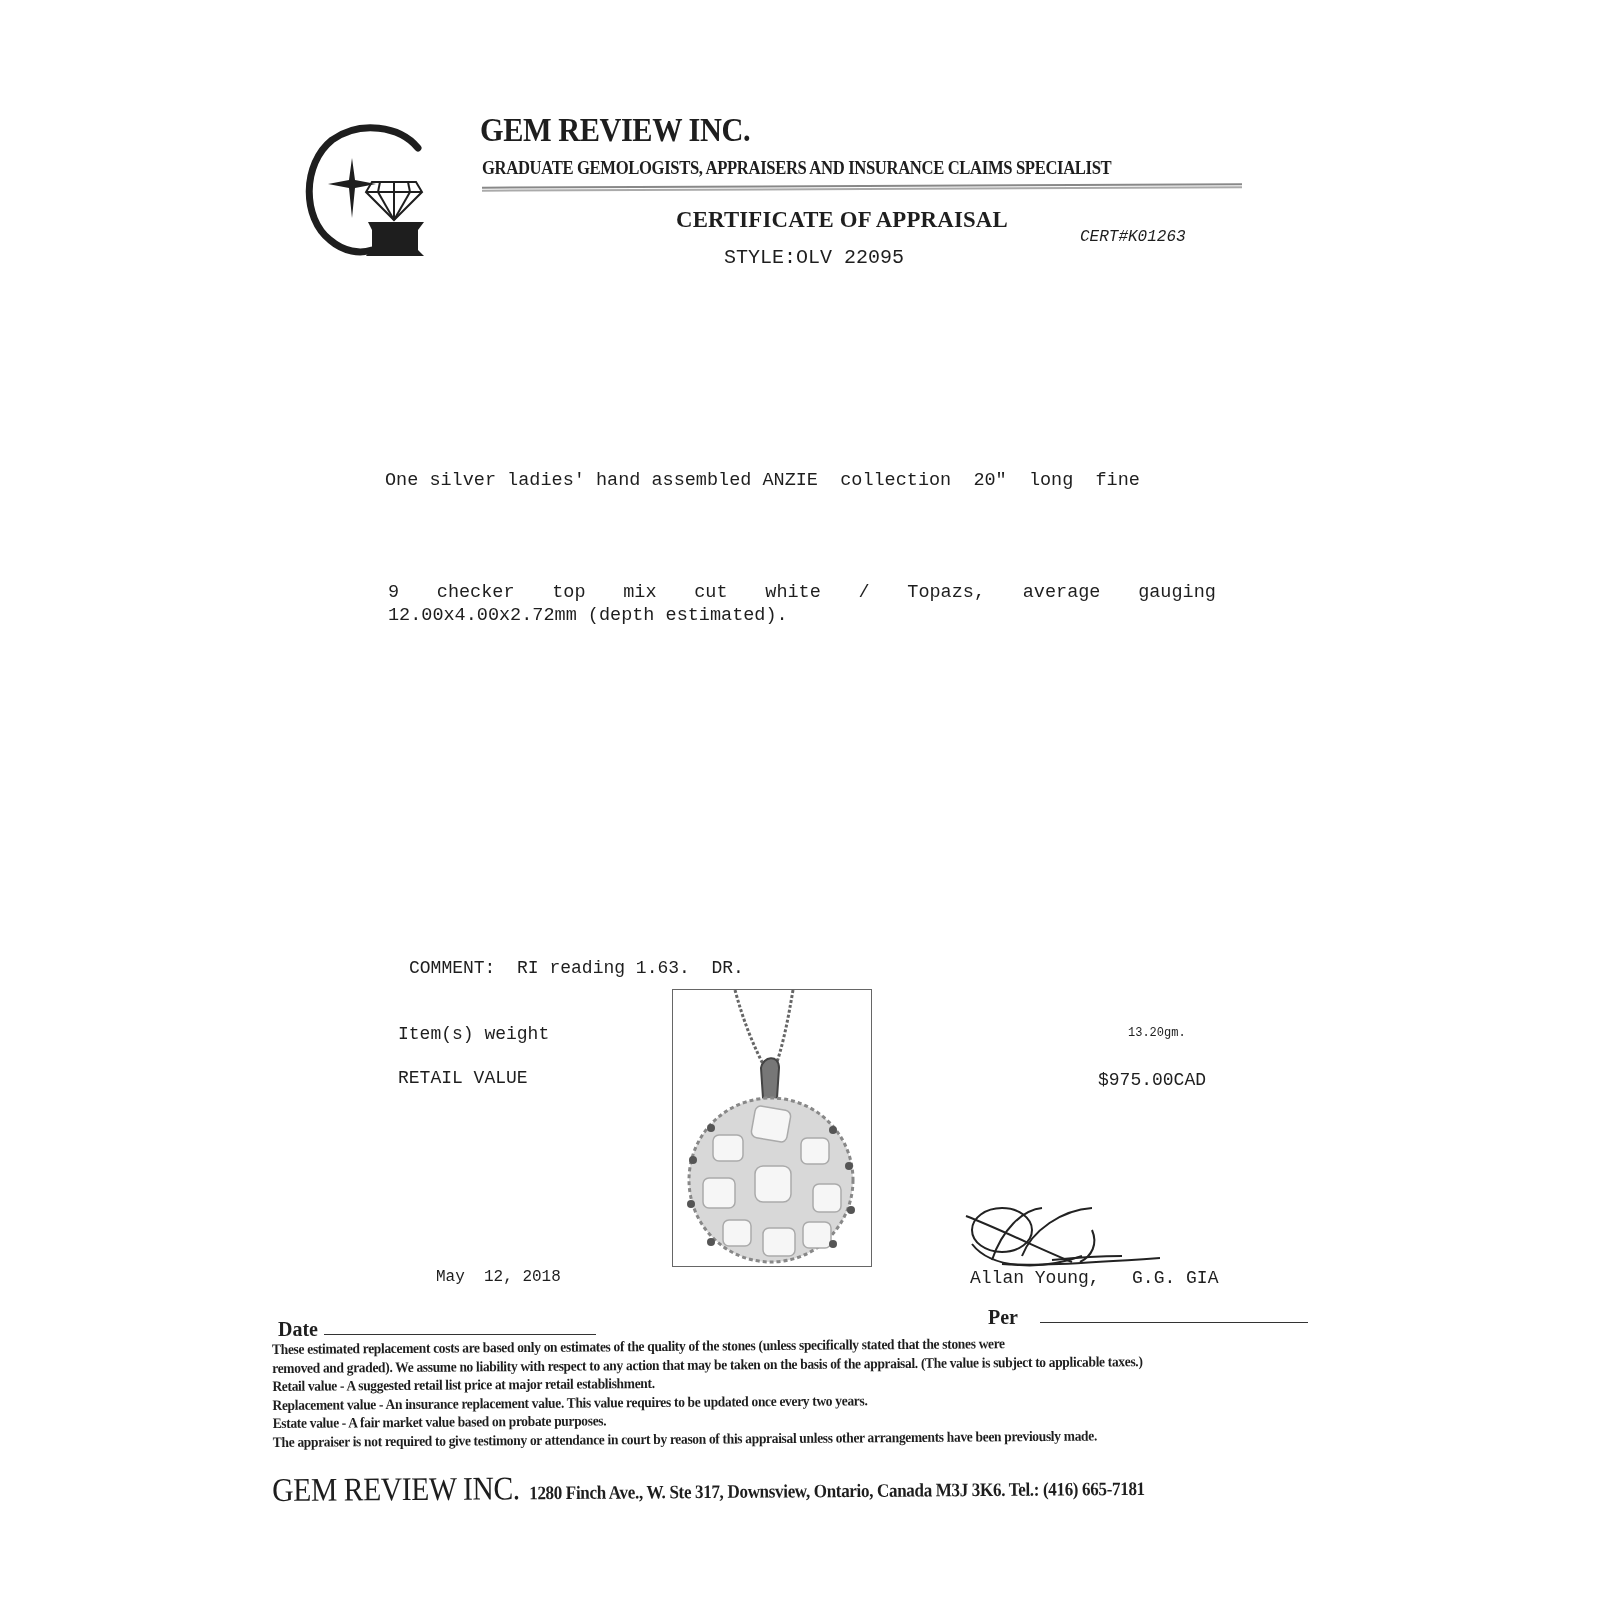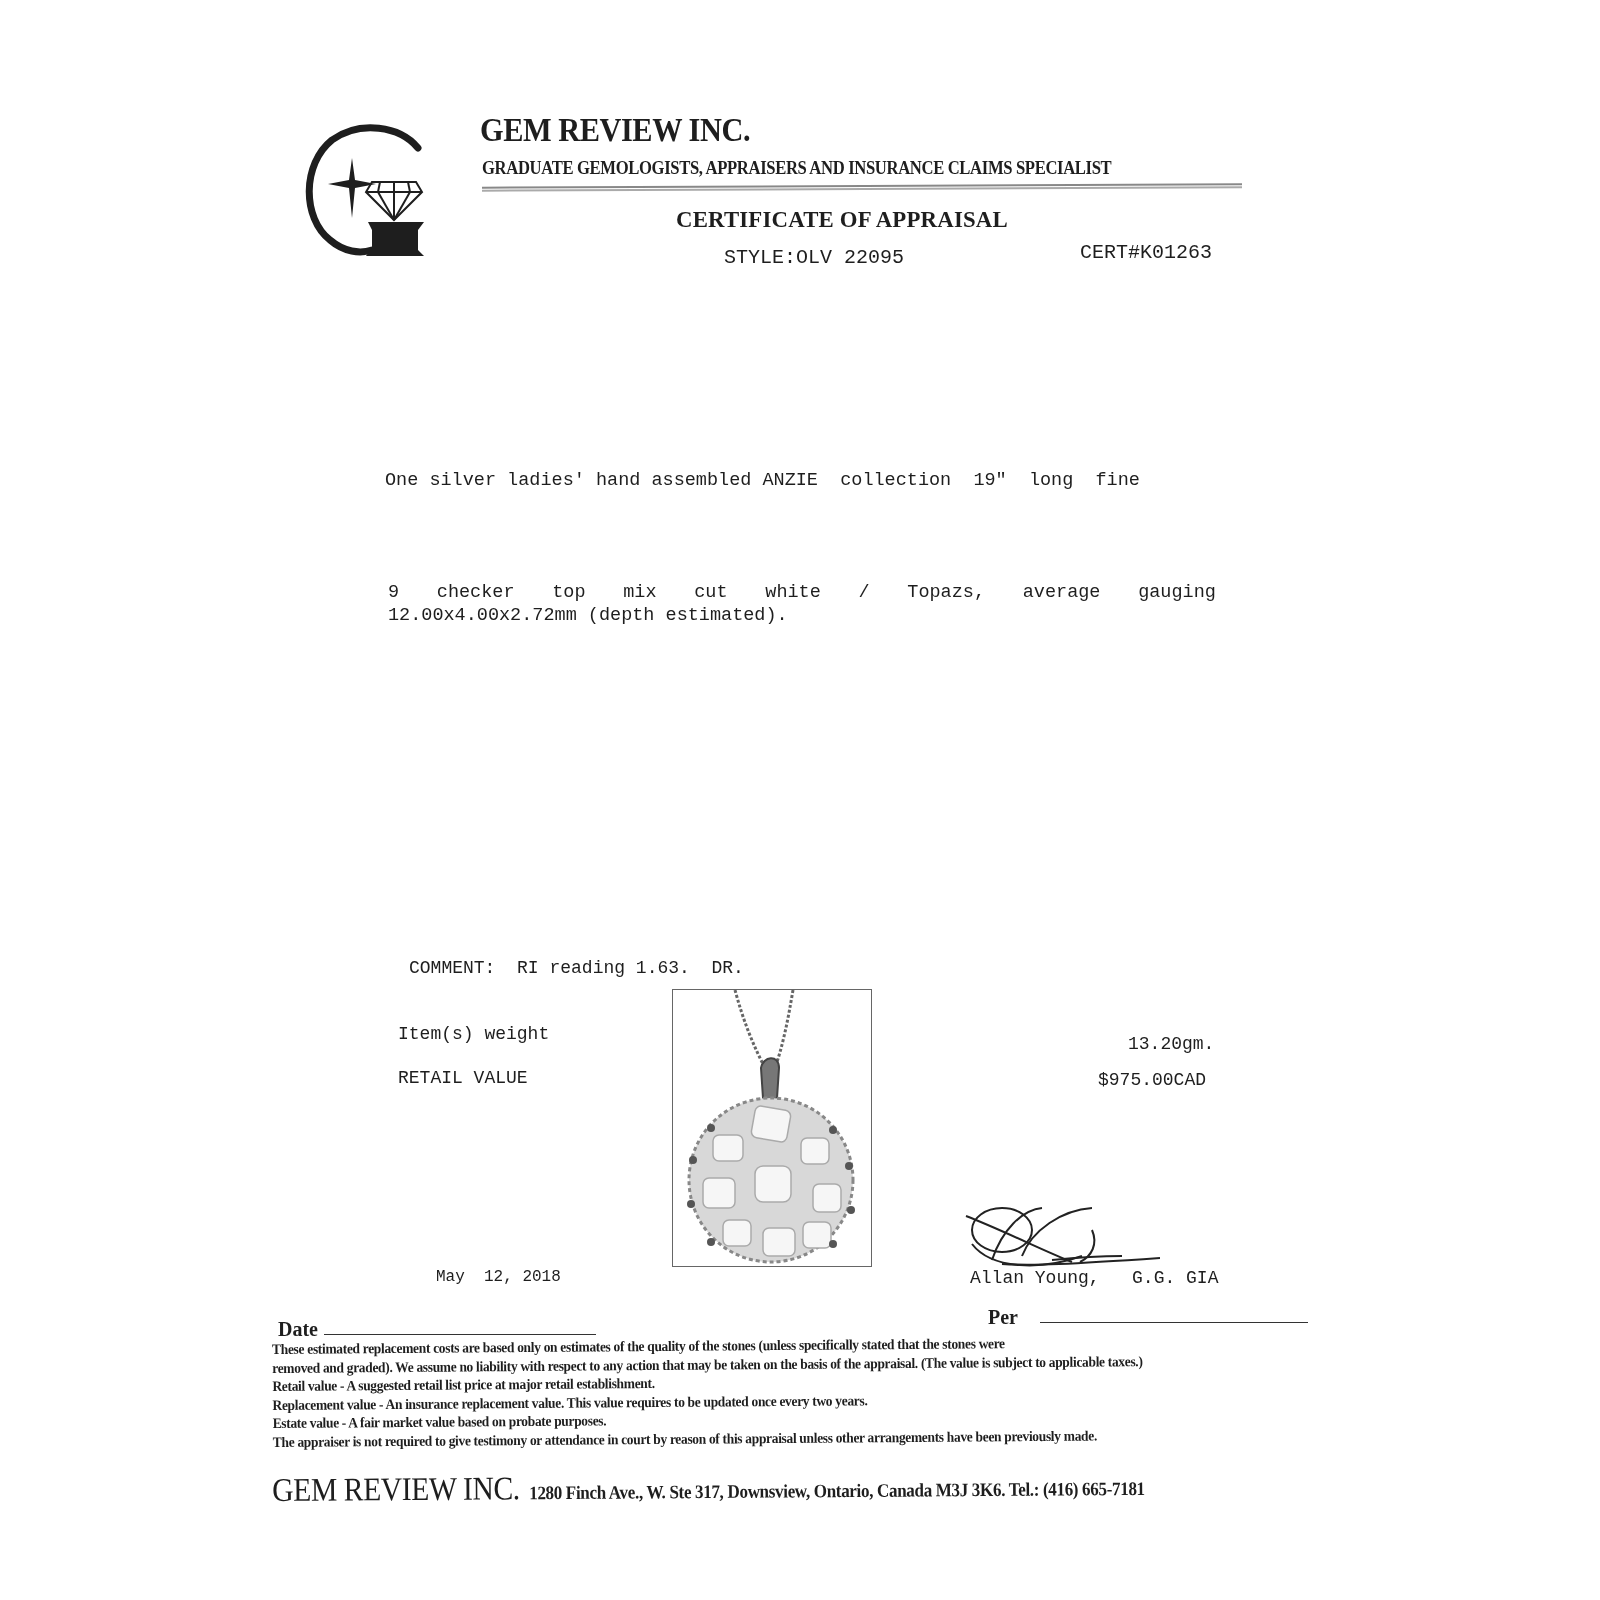--- a/index.html
+++ b/index.html
@@ -6,27 +6,27 @@
   body { width: 1600px; height: 1600px; position: relative; overflow: hidden; color: #1e1e1e; }
   .abs { position: absolute; }
   .serif { font-family: "Liberation Serif", "DejaVu Serif", serif; }
   .mono { font-family: "Liberation Mono", "DejaVu Sans Mono", monospace; }
   .logo { left: 300px; top: 118px; width: 130px; height: 140px; }
   .company { left: 480px; top: 112px; font-size: 33px; font-weight: bold; letter-spacing: -0.5px; transform: scaleX(0.92); transform-origin: left; }
   .tagline { left: 482px; top: 158px; font-size: 18.5px; font-weight: bold; letter-spacing: -0.4px; transform: scaleX(0.9); transform-origin: left; white-space: nowrap; }
   .rule { left: 482px; top: 185px; width: 760px; height: 0; border-top: 2px solid #888; border-bottom: 2px solid #aaa; padding-top: 1px; transform: rotate(-0.25deg); }
   .cert-title { left: 676px; top: 206px; font-size: 24px; font-weight: bold; letter-spacing: 0.2px; transform: scaleX(0.95); transform-origin: left; }
   .style { left: 724px; top: 246px; font-size: 20px; }
-  .certno { left: 1080px; top: 241px; font-size: 20px; }
+  .certno { left: 1080px; top: 228px; font-size: 16px; font-style: italic; }
   .desc { left: 385px; top: 470px; width: 832px; font-size: 18.5px; line-height: 22.5px; text-align: justify; }
   .stones { left: 388px; top: 582px; width: 828px; font-size: 18.5px; line-height: 22.5px; }
   .stones .line1 { display: flex; justify-content: space-between; }
   .comment { left: 409px; top: 958px; font-size: 18px; white-space: pre; }
   .weight-label { left: 398px; top: 1024px; font-size: 18px; }
-  .weight-val { left: 1128px; top: 1026px; font-size: 18px; margin-top: 8px; }
+  .weight-val { left: 1128px; top: 1026px; font-size: 12px; }
   .retail-label { left: 398px; top: 1068px; font-size: 18px; }
   .retail-val { left: 1098px; top: 1070px; font-size: 18px; }
   .photo { left: 672px; top: 989px; width: 198px; height: 276px; border: 1px solid #666; background: #fff; overflow: hidden; }
   .date-val { left: 436px; top: 1268px; font-size: 16px; white-space: pre; }
   .signer { left: 970px; top: 1268px; font-size: 18px; white-space: pre; }
   .signature { left: 962px; top: 1200px; width: 210px; height: 80px; }
   .date-label { left: 278px; top: 1318px; font-size: 20px; font-weight: bold; }
   .date-line { left: 324px; top: 1334px; width: 272px; border-top: 1.5px solid #333; }
   .per-label { left: 988px; top: 1306px; font-size: 20px; font-weight: bold; }
   .per-line { left: 1040px; top: 1322px; width: 268px; border-top: 1.5px solid #333; }
@@ -58,21 +58,21 @@
 </div>
 
 <div class="abs serif company">GEM REVIEW INC.</div>
 <div class="abs serif tagline">GRADUATE GEMOLOGISTS, APPRAISERS AND INSURANCE CLAIMS SPECIALIST</div>
 <div class="abs rule"></div>
 <div class="abs serif cert-title">CERTIFICATE OF APPRAISAL</div>
 <div class="abs mono style">STYLE:OLV 22095</div>
 <div class="abs mono certno">CERT#K01263</div>
 
 <div class="abs mono desc">
-  <div style="display:flex;justify-content:space-between;white-space:pre;"><span>One silver ladies' hand assembled ANZIE  collection  19"  long  fine</span></div>
+  <div style="display:flex;justify-content:space-between;white-space:pre;"><span>One silver ladies' hand assembled ANZIE  collection  20"  long  fine</span></div>
 </div>
 
 <div class="abs mono stones">
   <div class="line1">
     <span>9</span>
     <span>checker</span>
     <span>top</span>
     <span>mix</span>
     <span>cut</span>
     <span>white</span>

